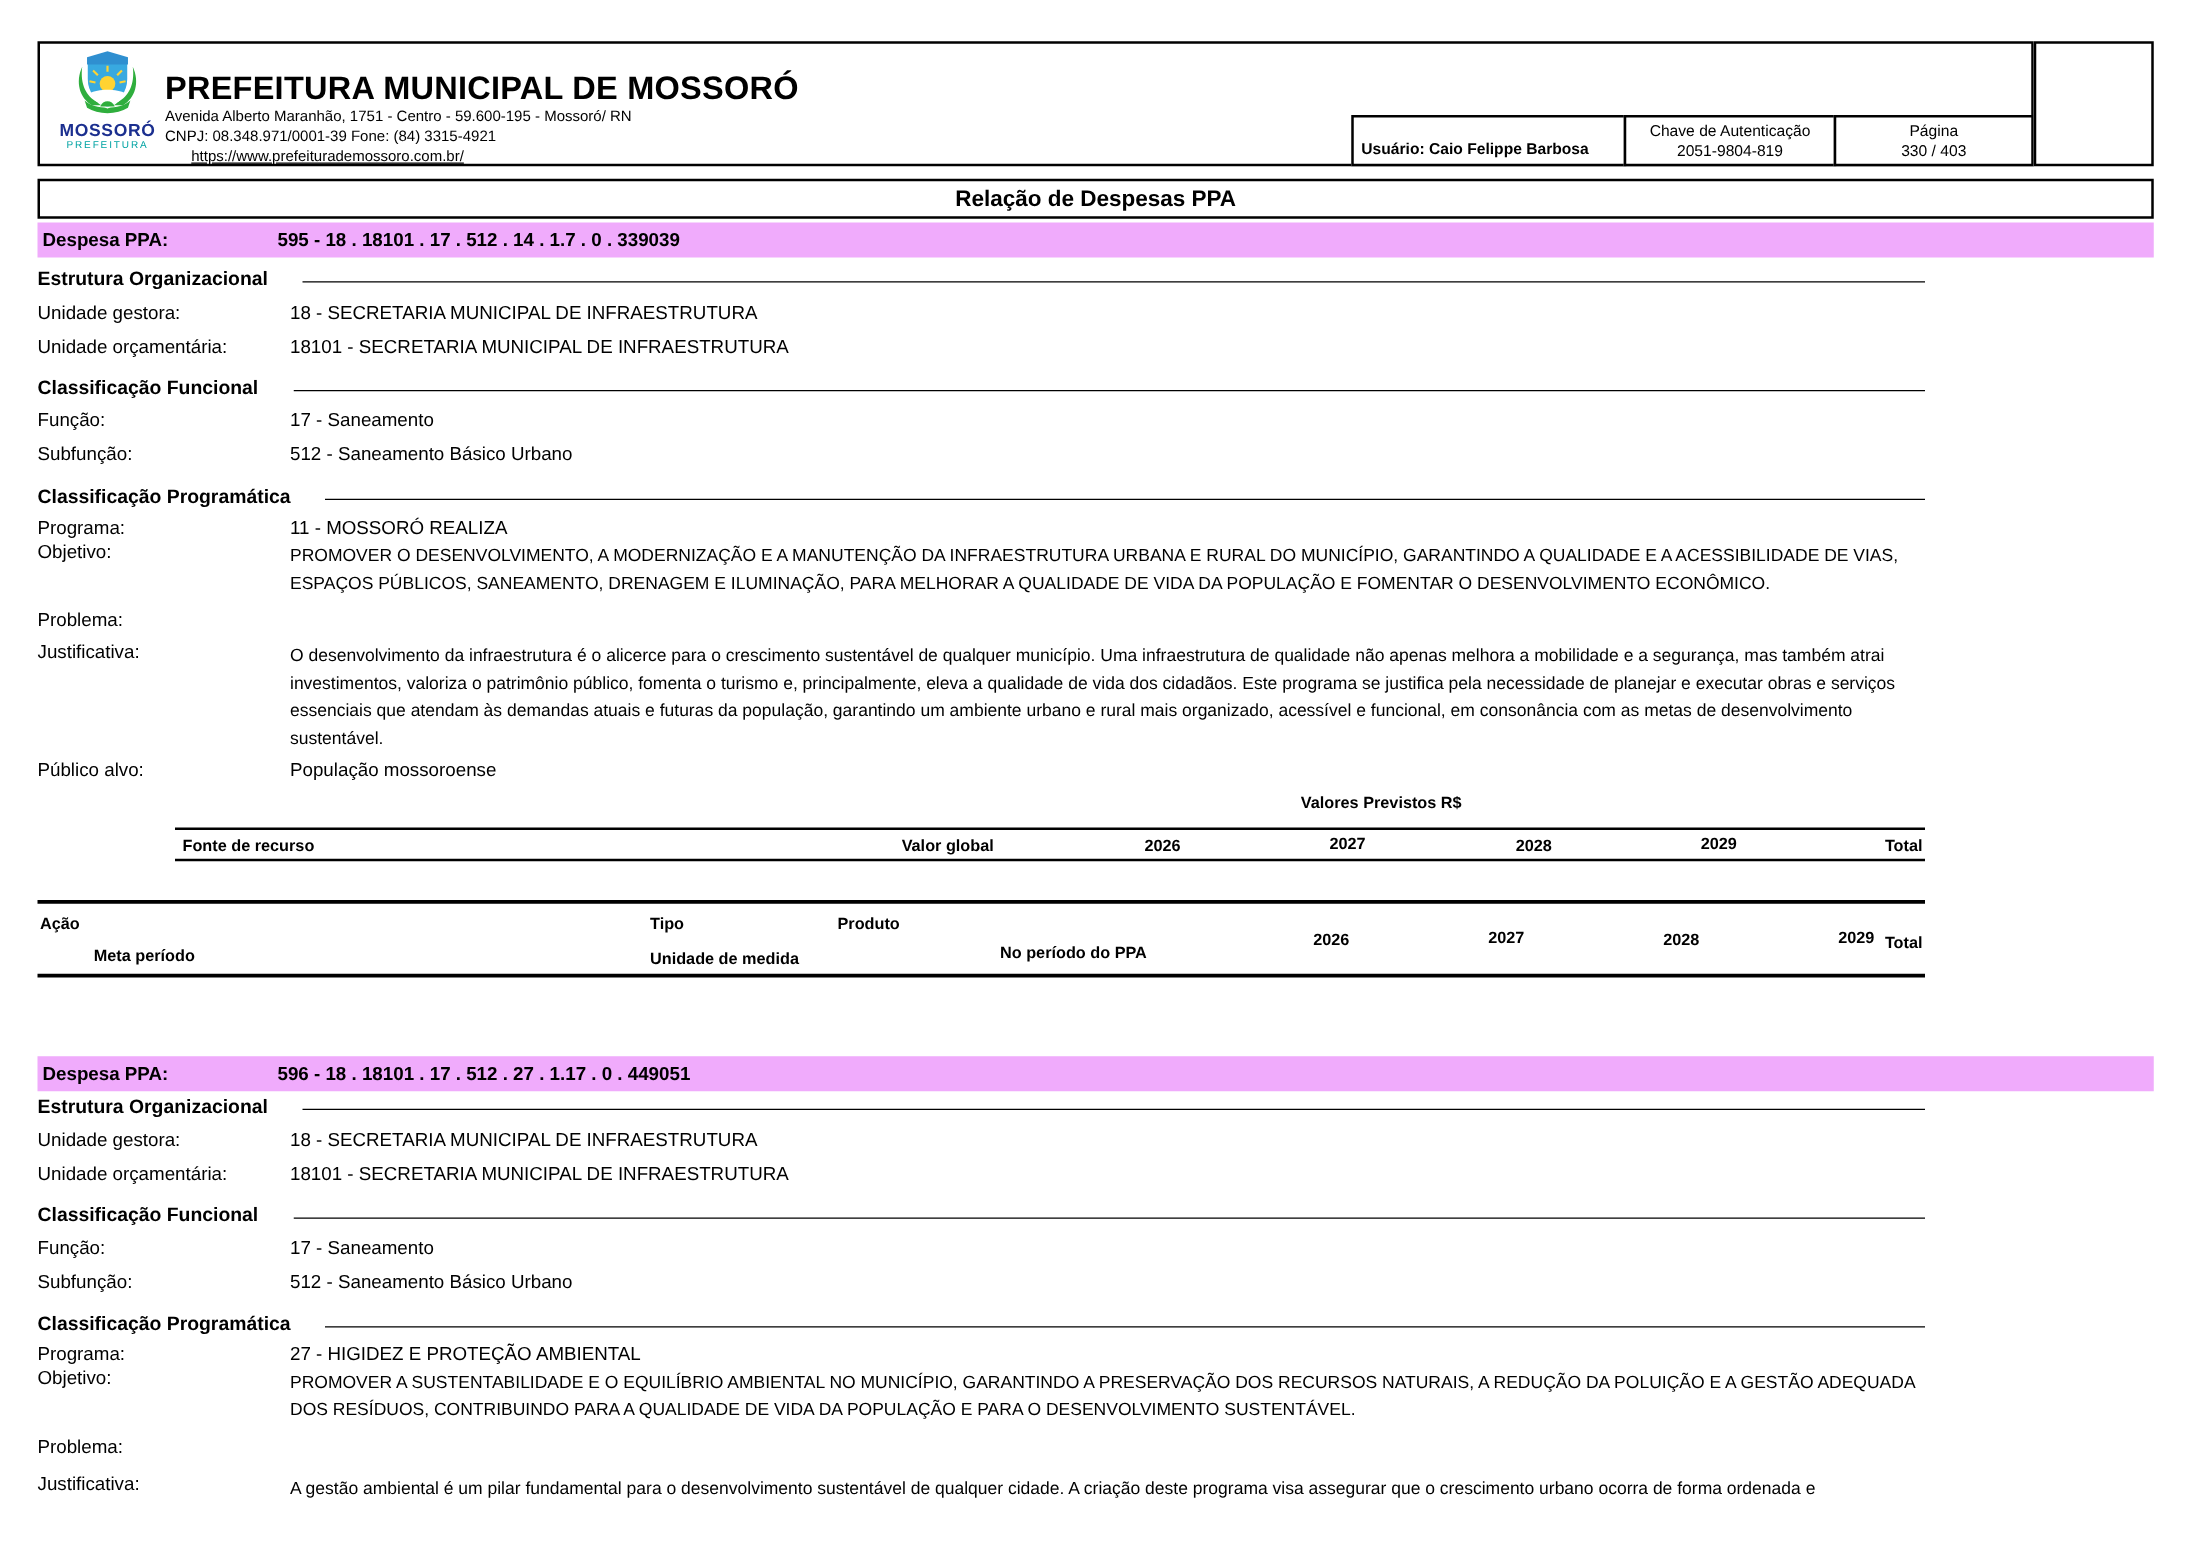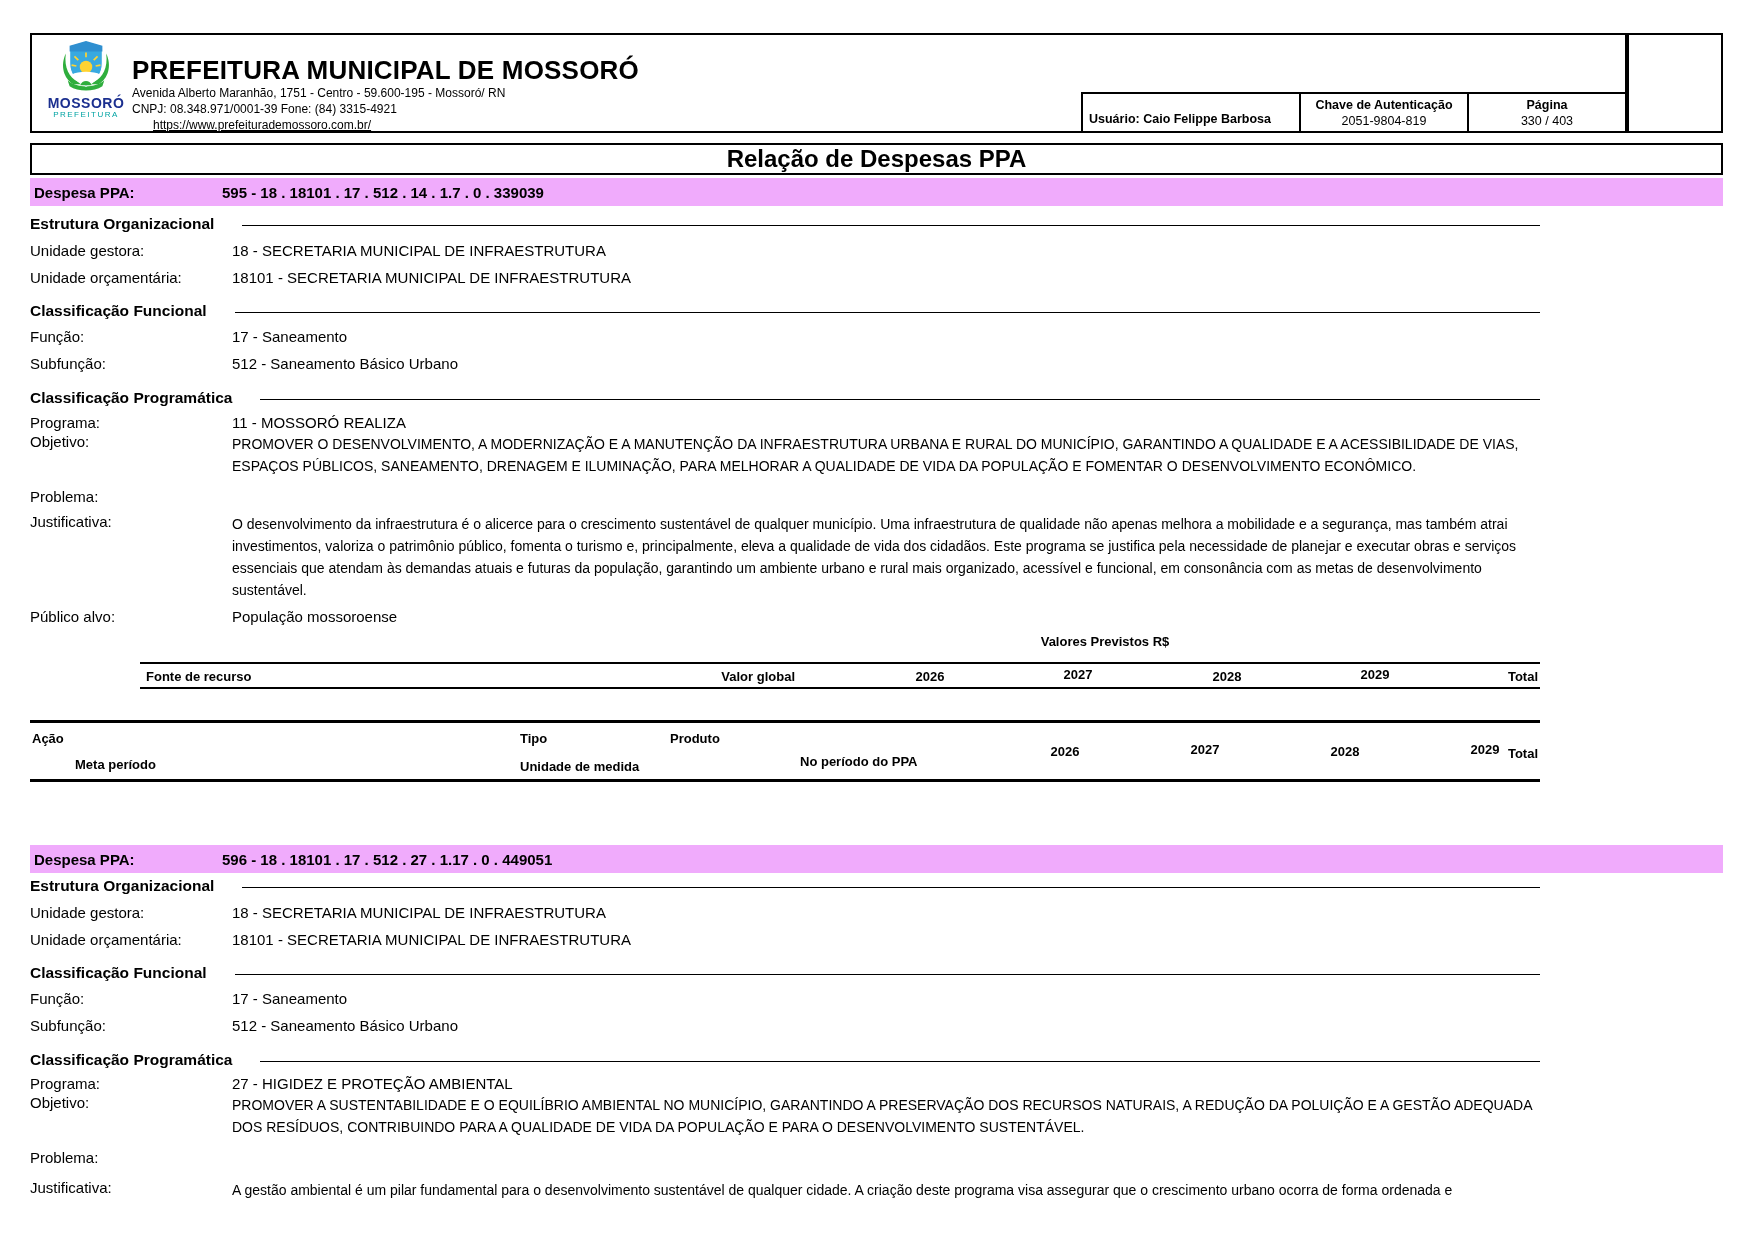--- a/index.html
+++ b/index.html
@@ -15,24 +15,24 @@
   .logo-sub { font-size:8px; color:#00a3a3; letter-spacing:1.5px; line-height:10px; }
   .hmain { position:absolute; left:100px; top:5px; width:900px; }
   .org-name { font-size:26px; font-weight:bold; letter-spacing:.2px; line-height:30px;margin-top:15px; }
   .hline { font-size:12px; line-height:16px; }
   .hlink { text-decoration:underline; color:#000;padding-left:21px; }
   .auth-strip { position:absolute; right:-2px; bottom:-2px; display:flex; height:41px; }
   .acell { border:2px solid #000; background:#fff; margin-left:-2px; font-size:12.5px; }
   .acell.user { width:220px; display:flex; align-items:flex-end; padding:0 6px 5px 6px; font-weight:bold; }
   .acell.mid { width:170px; display:flex; flex-direction:column; justify-content:center; align-items:center; line-height:16px; }
   .acell.pg { width:160px; display:flex; flex-direction:column; justify-content:center; align-items:center; line-height:16px; }
-  .acell .lab { font-weight:bold; }
-
-  
-  .report-title-box { position:absolute; top:143px; left:30px; width:1693px; height:32px; border:2px solid #000; display:flex; align-items:center; justify-content:center; font-size:24px; font-weight:bold; }
+  .acell .lab { font-weight:normal; }
+
+  
+  .report-title-box { position:absolute; top:143px; left:30px; width:1693px; height:32px; border:2px solid #000; display:flex; align-items:center; justify-content:center; font-size:18px; font-weight:bold; }
   .band { position:absolute; left:30px; width:1693px; height:28px; background:#f0abfc; display:flex; align-items:center; font-size:15px; font-weight:bold; }
   .band .blab { width:192px; padding-left:4px; flex:none; }
   .band1 { top:178px; }
   .band2 { top:845px; }
 
   
   .entry { position:absolute; left:30px; width:1510px; }
   .entry1 { top:208px; }
   .entry2 { top:876px; }
   .sec-heading { display:flex; align-items:center; height:20px; font-size:15.5px; font-weight:bold; }

